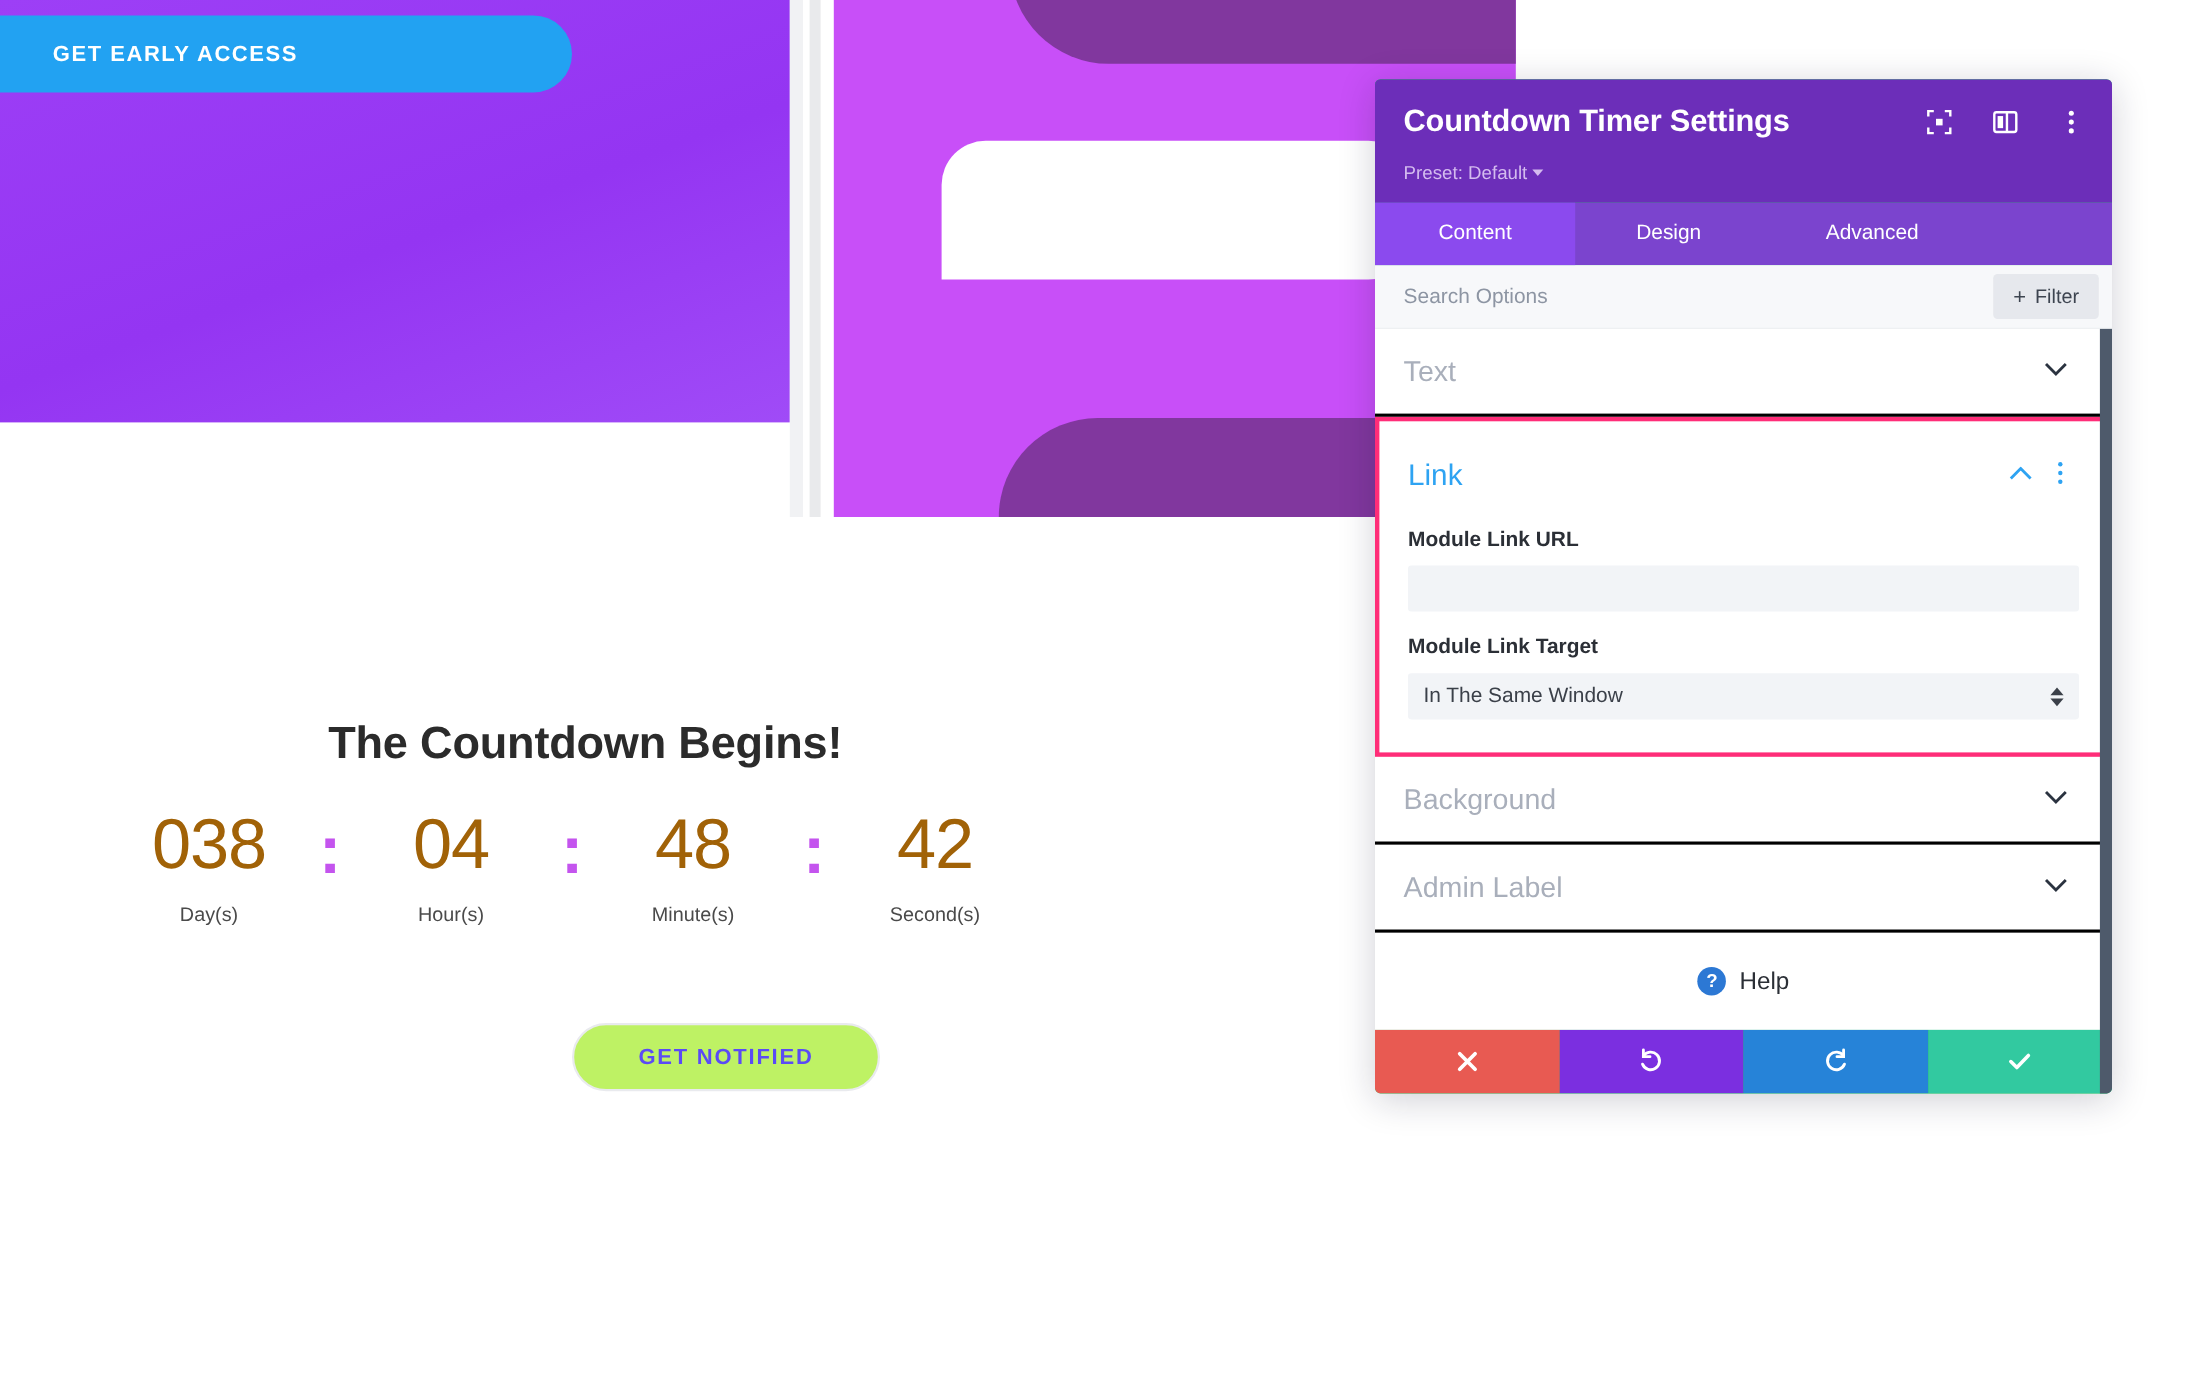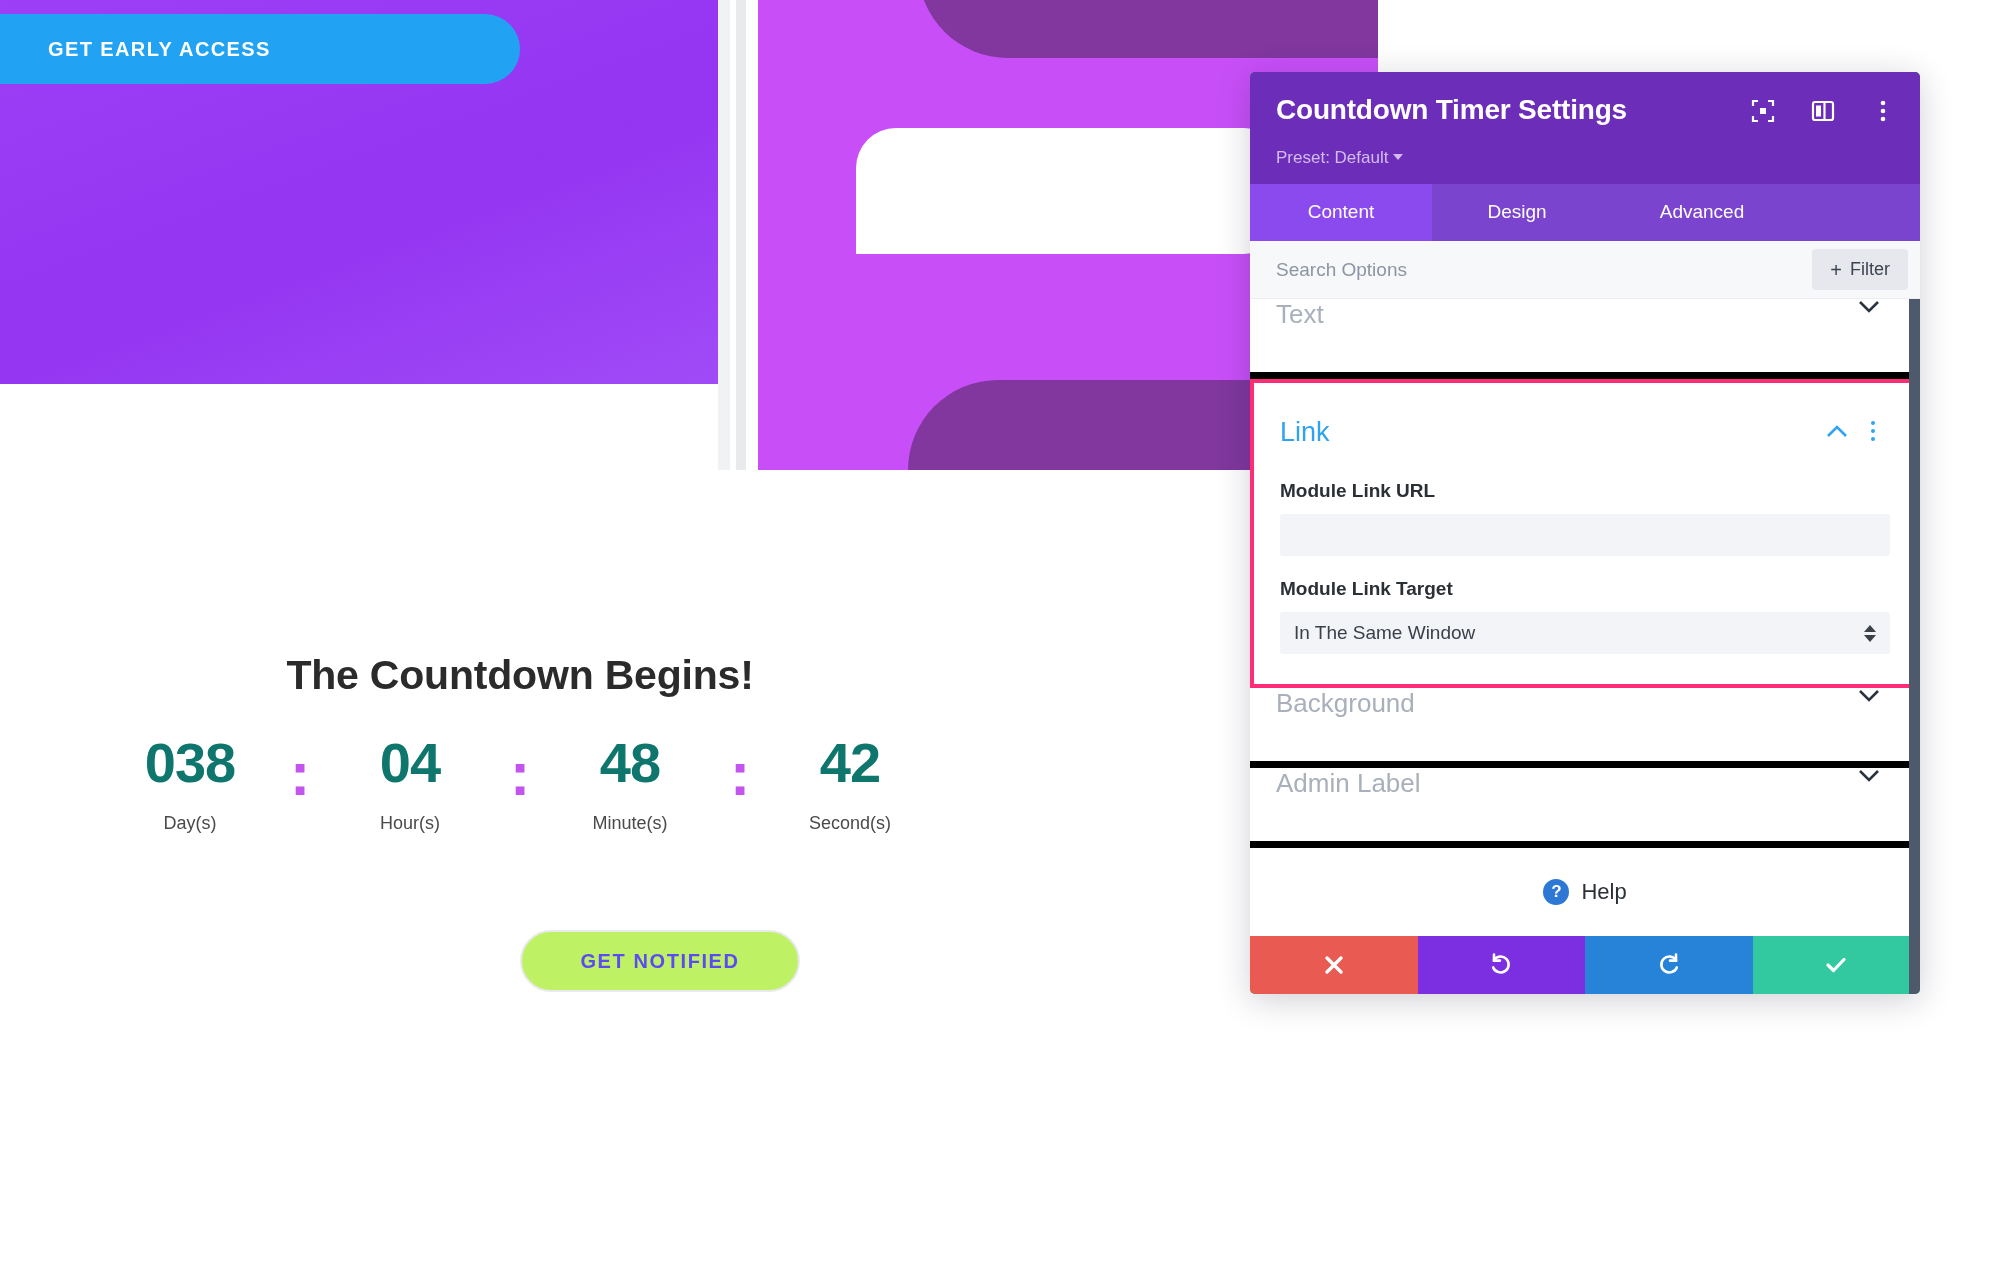--- a/index.html
+++ b/index.html
@@ -88,41 +88,41 @@
   }
 
   .countdown-wrap {
     position: absolute;
     left: 0; top: 470px;
     width: 1260px; height: 803px;
     background: #ffffff;
   }
   .cd-title {
     position: absolute;
-    left: 0; top: 182px;
+    left: 12px; top: 182px;
     width: 1040px;
     text-align: center;
     font-size: 41px;
     font-weight: bold;
     color: #2b2b2b;
     letter-spacing: -.2px;
   }
   .cd-row {
     position: absolute;
     left: 60px; top: 265px;
     width: 920px;
     display: flex;
     align-items: flex-start;
     justify-content: center;
   }
   .cd-unit { width: 180px; text-align: center; }
   .cd-num {
-    font-size: 56px;
-    font-weight: bold;
-    color: #0f766e;
+    font-size: 64px;
+    font-weight: normal;
+    color: #a16207;
     line-height: 1;
     letter-spacing: -1px;
   }
   .cd-lbl {
     margin-top: 22px;
     font-size: 18px;
     color: #4a4a4a;
   }
   .cd-sep {
     width: 40px;
@@ -248,23 +248,24 @@
     right: 0; top: 0;
     width: 11px;
     height: 756px;
     background: #4E5A6B;
     z-index: 6;
   }
 
   .section-row {
     height: 80px;
     display: flex;
+    align-items: center;
     justify-content: space-between;
     padding: 0 40px 0 26px;
-    border-bottom: 7px solid #000000;
+    border-bottom: 3px solid #000000;
     background: #ffffff;
     gap: 36px;
   }
   .section-name {
     font-size: 26px;
     color: #A9AFBB;
   }
   .chev {
     width: 22px; height: 13px;
   }

